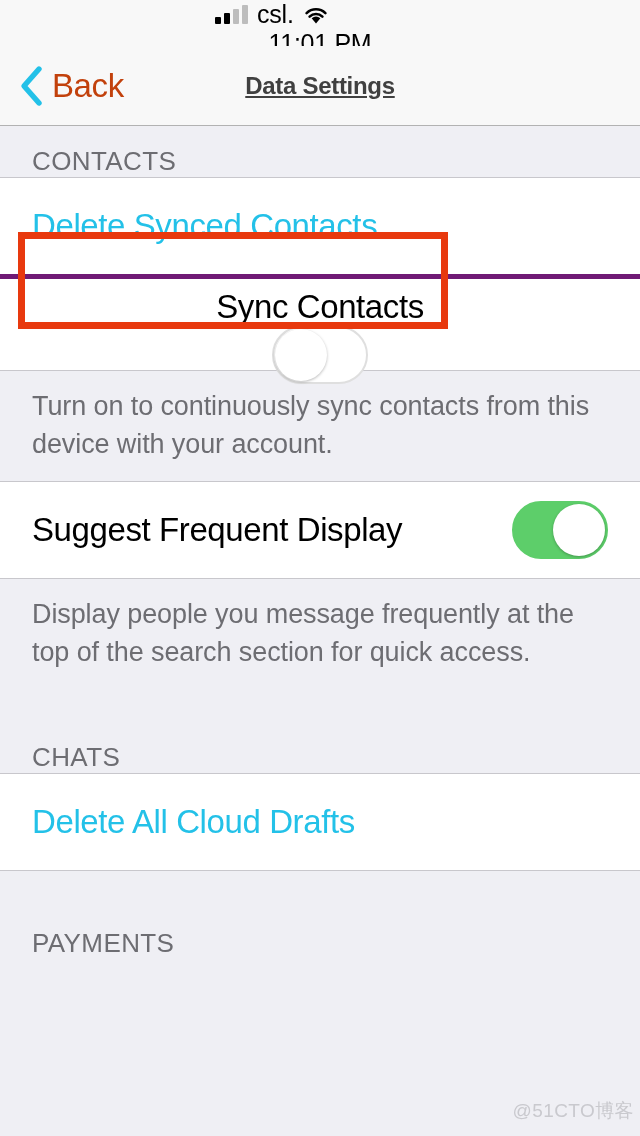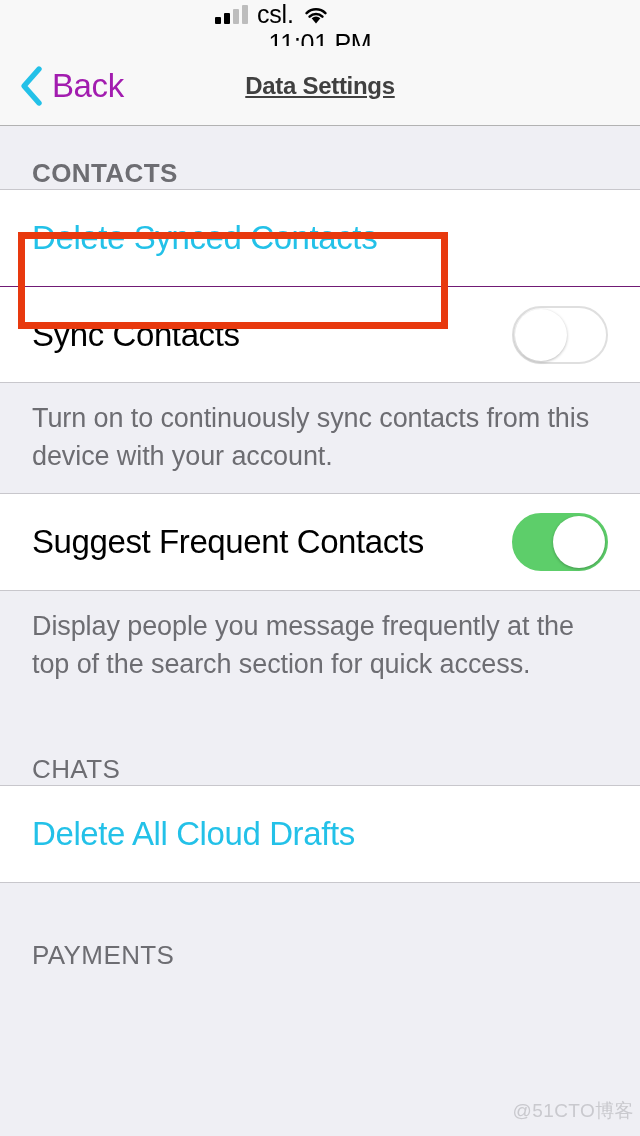--- a/index.html
+++ b/index.html
@@ -128,21 +128,21 @@
     align-items: center;
     gap: 8px;
     cursor: pointer;
   }
   .chev {
     width: 26px; height: 42px;
     display: block;
   }
   .nav-back-label {
     font-size: 33px;
-    color: #a21caf;
+    color: #c2410c;
     letter-spacing: -0.4px;
   }
   .nav-title {
     position: absolute;
     left: 0; right: 0; top: 0; bottom: 0;
     display: flex;
     align-items: center;
     justify-content: center;
     font-size: 24px;
     font-weight: bold;
@@ -176,21 +176,21 @@
   }
   .row {
     position: relative;
     height: 96px;
     display: flex;
     align-items: center;
     padding: 9px 32px;
     box-sizing: border-box;
     background: #fff;
   }
-  .row + .row { border-top: 1px solid #701a75; }
+  .row + .row { border-top: 5px solid #701a75; flex-direction: column; }
   .row-label {
     font-size: 33px;
     color: #000;
     letter-spacing: -0.4px;
     flex: 1 1 auto;
   }
   .row-label.link {
     color: #23C1E8;
   }
   .footnote {
@@ -301,39 +301,39 @@
           <path d="M21 4 L6 21 L21 38" fill="none" stroke="#23C1E8" stroke-width="5.4" stroke-linecap="round" stroke-linejoin="round"></path>
         </svg>
       </span>
       <span class="nav-back-label">Back</span>
     </div>
     <div class="nav-title">Data Settings</div>
   </div>
 
   <div class="content">
 
-    <div class="sec-header" style="height:62px;font-weight:bold;">CONTACTS</div>
+    <div class="sec-header" style="height:50px;">CONTACTS</div>
 
     <div class="group">
       <div class="row">
         <span class="row-label link">Delete Synced Contacts</span>
       </div>
       <div class="row">
         <span class="row-label">Sync Contacts</span>
         <span class="switch off">
           <span class="knob"></span>
         </span>
       </div>
     </div>
 
     <div class="footnote">Turn on to continuously sync contacts from this device with your account.</div>
 
     <div class="group">
       <div class="row">
-        <span class="row-label">Suggest Frequent Contacts</span>
+        <span class="row-label">Suggest Frequent Display</span>
         <span class="switch on">
           <span class="knob"></span>
         </span>
       </div>
     </div>
 
     <div class="footnote">Display people you message frequently at the top of the search section for quick access.</div>
 
     <div class="sec-header" style="height:84px;">CHATS</div>
 

